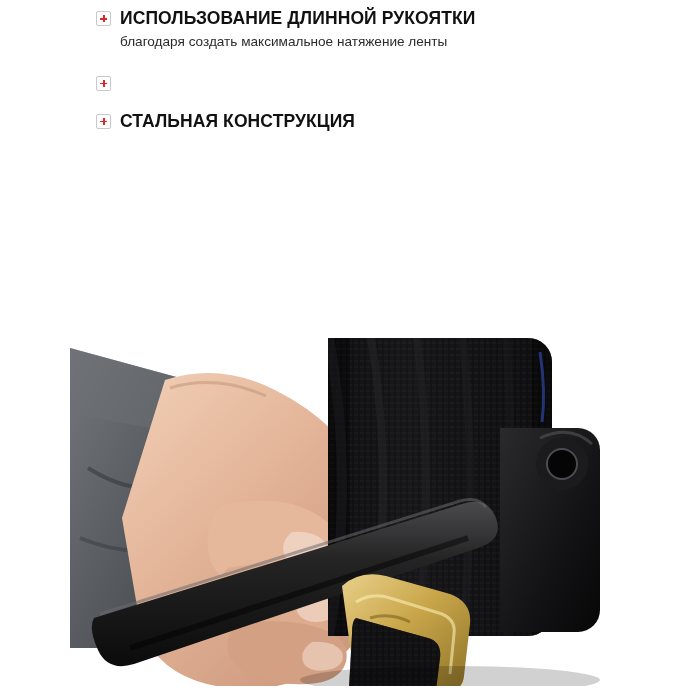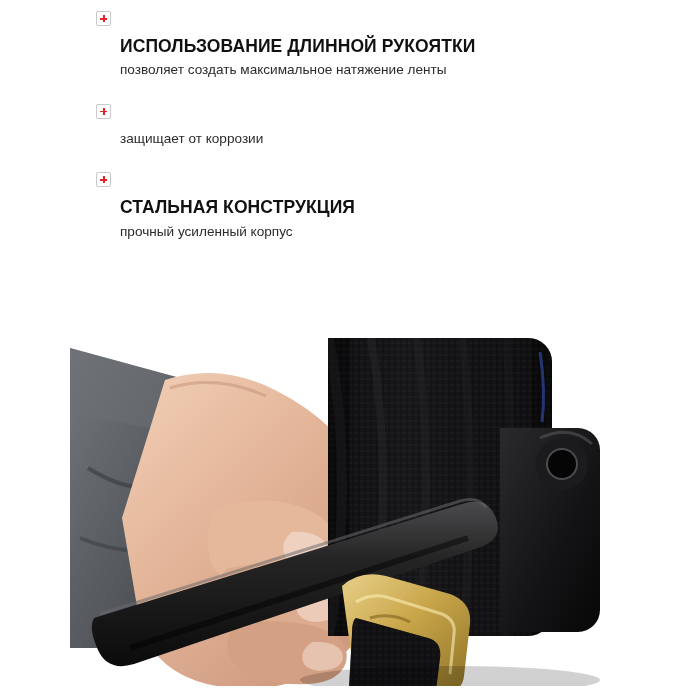--- a/index.html
+++ b/index.html
@@ -61,21 +61,20 @@
   }
   .plus-icon::after {
     top: 3px;
     bottom: 3px;
     left: 6px;
     width: 1.6px;
   }
 
   .feature-text {
     flex: 1 1 auto;
-    margin-top: 28px;
   }
   .feature-title {
     font-size: 17.5px;
     font-weight: bold;
     letter-spacing: 0.1px;
     line-height: 1.15;
     color: #111111;
     margin: 0 0 4px 0;
     text-transform: uppercase;
   }
@@ -103,37 +102,35 @@
 <body>
 
 <div class="page">
 
   <div class="features">
 
     <div class="feature">
       <span class="plus-icon"></span>
       <div class="feature-text">
         <p class="feature-title">ИСПОЛЬЗОВАНИЕ ДЛИННОЙ РУКОЯТКИ</p>
-        <p class="feature-desc">позволяет создать максимальное натяжение ленты</p>
+        <p class="feature-desc">благодаря создать максимальное натяжение ленты</p>
       </div>
     </div>
 
 
     <div class="feature">
       <span class="plus-icon"></span>
       <div class="feature-text">
-        <p class="feature-desc">защищает от коррозии</p>
       </div>
     </div>
 
     <div class="feature">
       <span class="plus-icon"></span>
       <div class="feature-text">
         <p class="feature-title">СТАЛЬНАЯ КОНСТРУКЦИЯ</p>
-        <p class="feature-desc">прочный усиленный корпус</p>
       </div>
     </div>
 
   </div>
 
   <div class="photo">
     <svg width="560" height="368" viewBox="0 0 560 368" xmlns="http://www.w3.org/2000/svg">
       <defs>
         <linearGradient id="sleeveGrad" x1="0" y1="0" x2="1" y2="1">
           <stop offset="0%" stop-color="#73777c"></stop>

